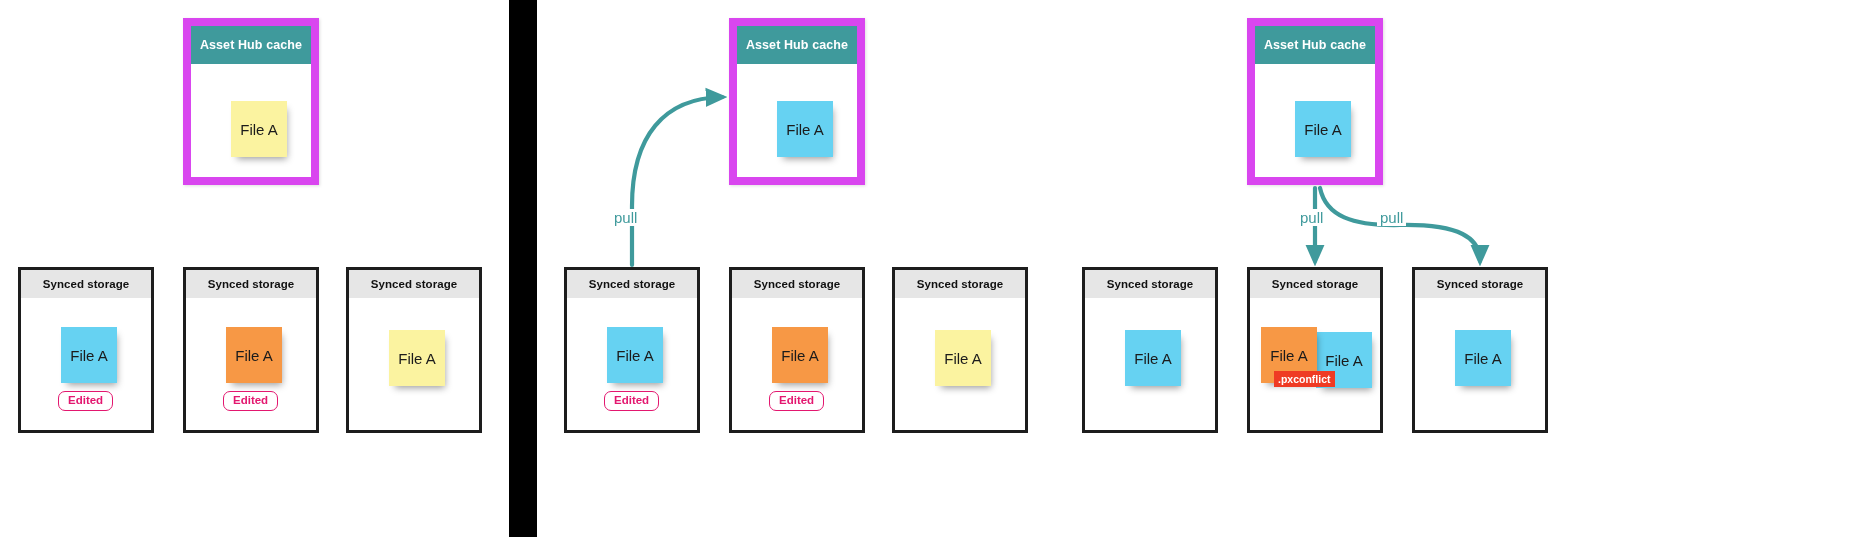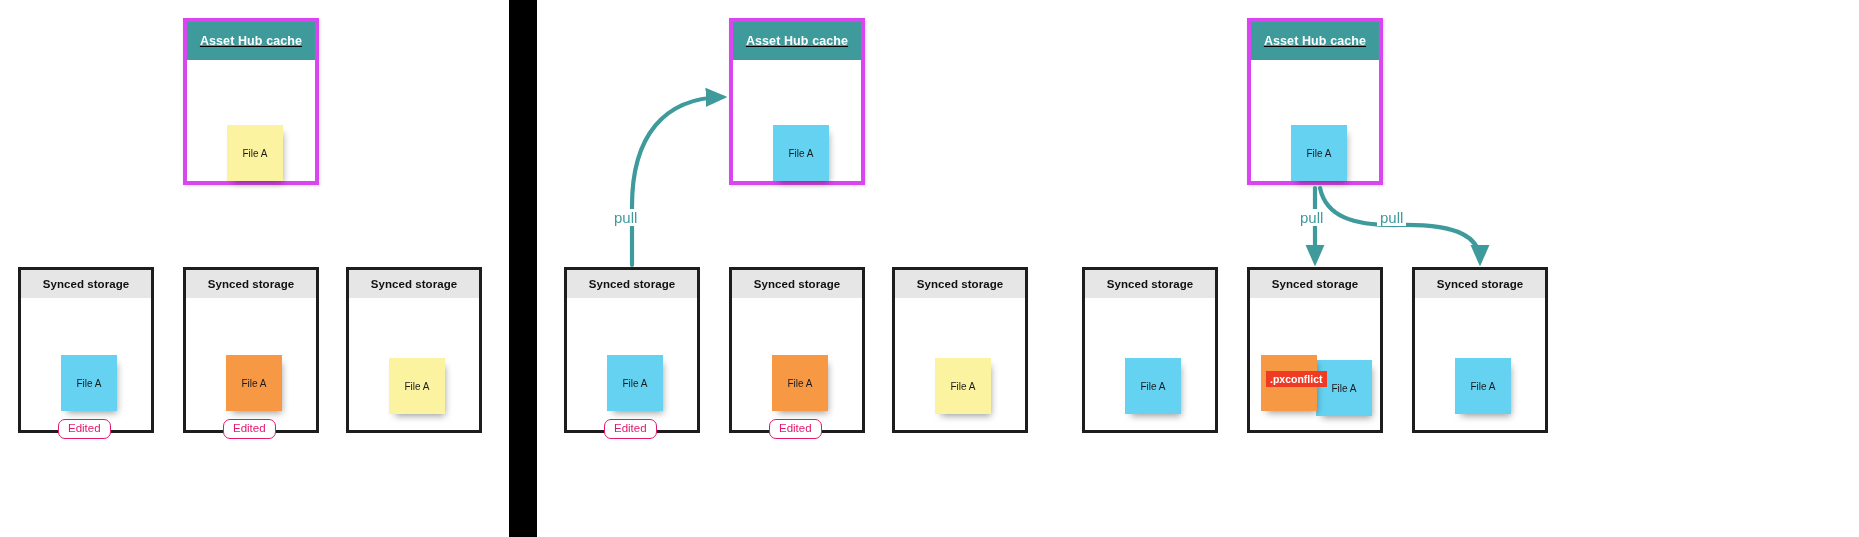--- a/index.html
+++ b/index.html
@@ -25,23 +25,22 @@
     height: 537px;
     background: #000000;
   }
 
   
   .hub {
     position: absolute;
     width: 136px;
     height: 167px;
     background: #fef9c3;
-    border: 4px solid #d946ef;
+    border: 8px solid #d946ef;
     box-shadow: 1px 1px 3px rgba(0,0,0,0.13);
-    text-decoration: underline;
   }
   .hub-header {
     height: 38px;
     background: #3f9a9c;
     color: #ffffff;
     font-size: 12.5px;
     font-weight: bold;
     letter-spacing: .1px;
     display: flex;
     align-items: center;
@@ -79,44 +78,42 @@
   }
 
   
   .note {
     position: absolute;
     width: 56px;
     height: 56px;
     display: flex;
     align-items: center;
     justify-content: center;
-    font-size: 10px;
+    font-size: 15px;
     color: #1b1b1b;
     box-shadow: 3px 5px 7px -3px rgba(0,0,0,0.38);
-    margin-top: 28px;
   }
   .note.n-yellow { background: #fbf3a0; }
   .note.n-blue   { background: #66d2f2; }
   .note.n-orange { background: #f79845; }
 
   .note-label { pointer-events: none; white-space: nowrap; }
 
   
   .badge-edited {
     position: absolute;
     border: 1.8px solid #e3176f;
     border-radius: 7px;
     color: #e3176f;
     background: #ffffff;
     font-size: 11.5px;
-    font-weight: normal;
+    font-weight: bold;
     padding: 2px 9px 3px 9px;
     line-height: 1.1;
     white-space: nowrap;
-    margin-top: 28px;
   }
   .badge-conflict {
     position: absolute;
     background: #ef3b24;
     color: #ffffff;
     font-size: 10.5px;
     font-weight: bold;
     padding: 2.5px 4px 3px 4px;
     line-height: 1;
     white-space: nowrap;
@@ -251,21 +248,21 @@
 
     <div class="store" style="left:1247px; top:267px;">
       <div class="store-header">Synced storage</div>
       <div class="store-body">
         <div class="note n-orange" style="left:11px; top:29px; z-index:2;">
           <span class="note-label">File A</span>
         </div>
         <div class="note n-blue" style="left:66px; top:34px; z-index:1;">
           <span class="note-label">File A</span>
         </div>
-        <div class="badge-conflict" style="left:16px; top:73px;">.pxconflict</div>
+        <div class="badge-conflict" style="left:24px; top:73px;">.pxconflict</div>
       </div>
     </div>
 
     <div class="store" style="left:1412px; top:267px;">
       <div class="store-header">Synced storage</div>
       <div class="store-body">
         <div class="note n-blue" style="left:40px; top:32px;">
           <span class="note-label">File A</span>
         </div>
       </div>

